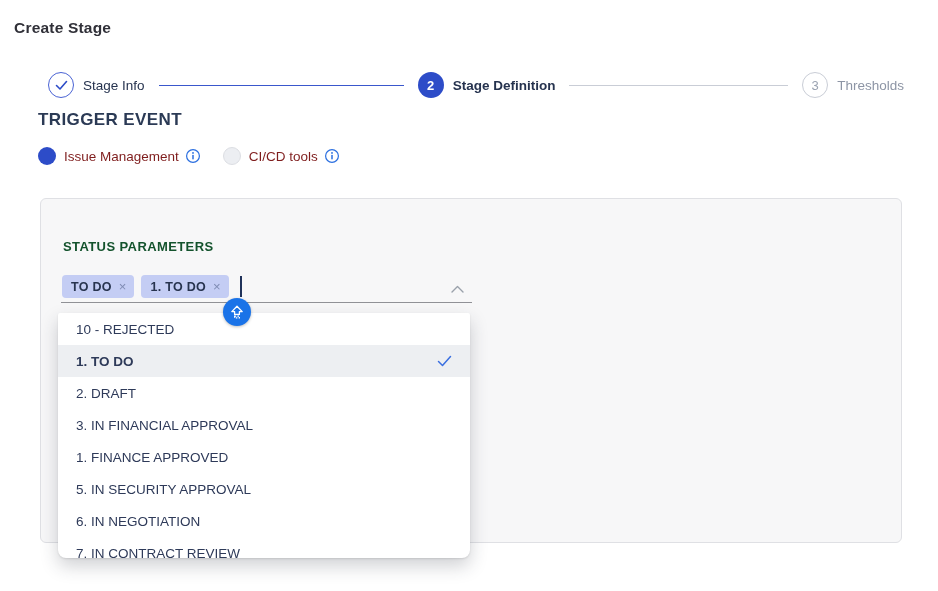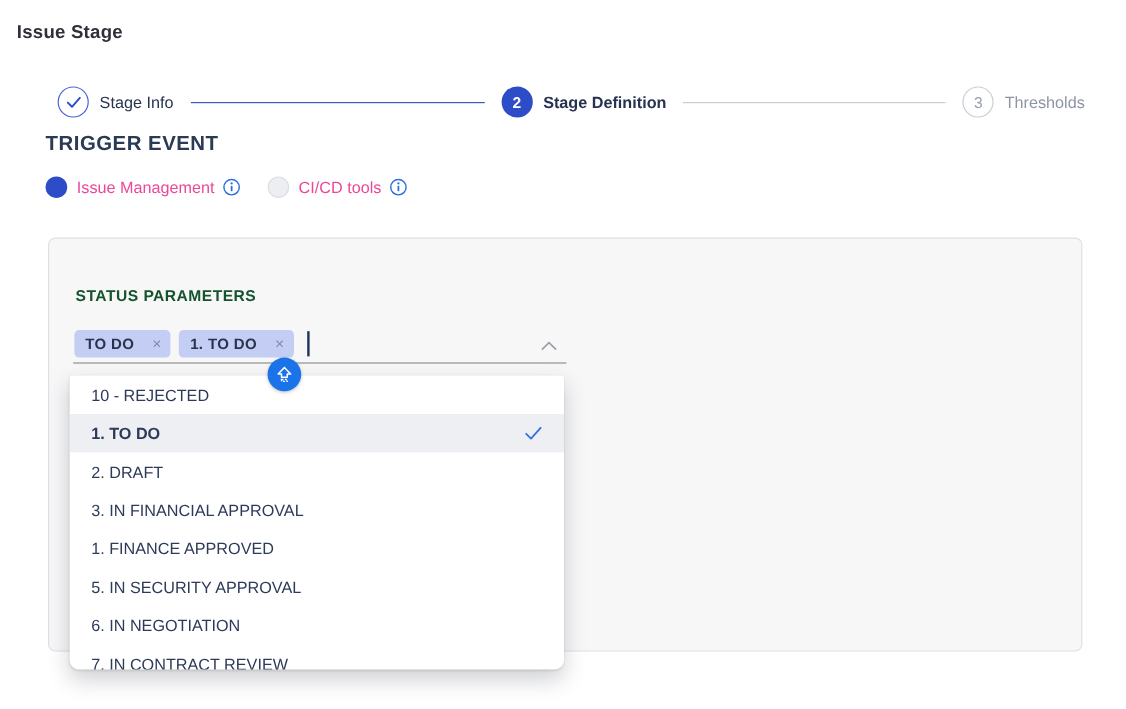--- a/index.html
+++ b/index.html
@@ -28,34 +28,34 @@
   .connector.gray { flex:1; background:#c9cdd6; }
 
   
   .trigger-heading { position:absolute; left:38px; top:110px; font-size:17px; font-weight:bold;
                      color:#2b3a55; letter-spacing:.4px; }
   .trigger-row { position:absolute; left:38px; top:146px; height:20px; display:flex;
                  align-items:center; gap:8px; }
   .radio { width:18px; height:18px; border-radius:50%; flex:none; cursor:pointer; }
   .radio.on { background:#2d4cc8; }
   .radio.off { background:#eceef2; border:1px solid #dcdee3; margin-left:14px; }
-  .radio-label { font-size:13.5px; color:#ec4899; }
+  .radio-label { font-size:13.5px; color:#7f1d1d; }
   .info-icon { width:16px; height:16px; flex:none; cursor:pointer; margin-left:-2px; }
 
   
   .panel { position:absolute; left:40px; top:198px; width:862px; height:345px;
            background:#f7f7f8; border:1px solid #dfe0e4; border-radius:6px; }
   .panel-heading { position:absolute; left:22px; top:40px; font-size:13px; font-weight:bold;
                    color:#14532d; letter-spacing:.4px; }
 
   
   .select-control { position:absolute; left:20px; top:70px; width:411px; height:34px;
                     border-bottom:1px solid #909196; cursor:text; }
   .tags-row { position:absolute; left:1px; top:6px; display:flex; align-items:center; gap:7px; }
-  .tag { display:inline-flex; align-items:center; gap:15px; background:#c4cdf4;
+  .tag { display:inline-flex; align-items:center; gap:7px; background:#c4cdf4;
          border-radius:4px; height:23px; padding:0 8px 0 9px; }
   .tag-label { font-size:12.5px; font-weight:bold; color:#28344f; letter-spacing:.3px; }
   .tag-x { font-size:13px; color:#7f8bb3; cursor:pointer; line-height:1; }
   .caret { width:2px; height:21px; background:#20325a; margin-left:4px; }
   .chevron-wrap { position:absolute; right:7px; top:11px; width:15px; height:10px; cursor:pointer; }
 
   
   .key-badge { position:absolute; left:223px; top:298px; width:28px; height:28px;
                border-radius:50%; background:#1a73e8; z-index:30; display:flex;
                align-items:center; justify-content:center;
@@ -69,21 +69,21 @@
   .dd-row { height:32px; display:flex; align-items:center; padding:0 18px;
             font-size:13.5px; color:#2e3a59; cursor:pointer; }
   .dd-row.selected { background:#edeff2; font-weight:bold; }
   .dd-check { margin-left:auto; width:15px; height:12px; }
 </style>
 </head>
 <body>
 
 <div class="app">
 
-  <div class="page-title">Issue Stage</div>
+  <div class="page-title">Create Stage</div>
 
   <div class="stepper">
     <div class="step">
       <span class="step-circle completed">
         <svg width="13" height="11" viewBox="0 0 13 11">
             <path d="M1.5 5.5 L5 9 L11.5 1.5" fill="none" stroke="#2d4cc8" stroke-width="1.6" stroke-linecap="round" stroke-linejoin="round"></path>
           </svg>
       </span>
       <span class="step-label">Stage Info</span>
     </div>

